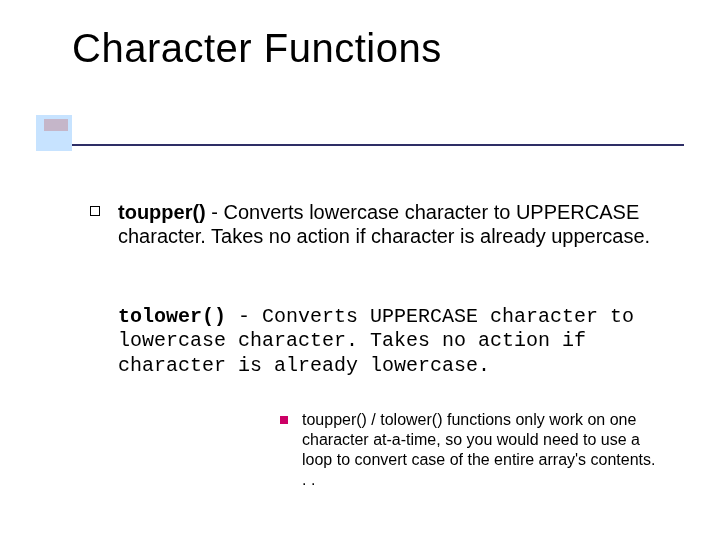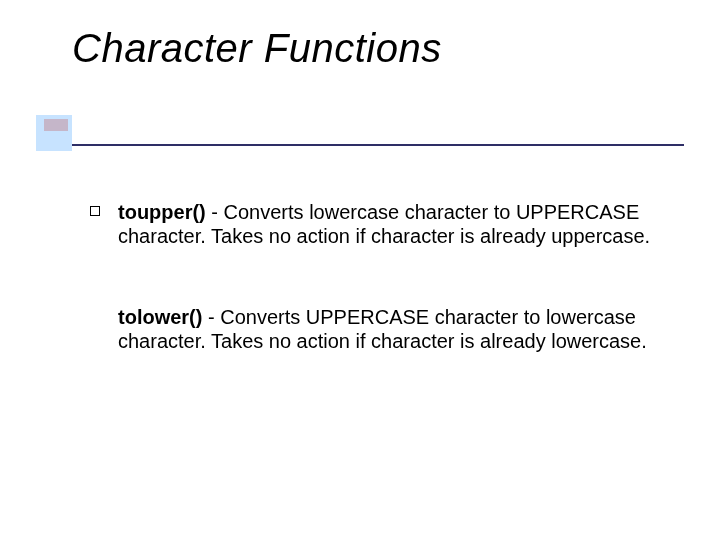--- a/index.html
+++ b/index.html
@@ -18,21 +18,20 @@
     height: 540px;
     box-sizing: border-box;
   }
   .title {
     position: absolute;
     left: 72px;
     top: 26px;
     font-size: 40px;
     font-weight: 400;
     letter-spacing: 0.5px;
-    font-style: italic;
   }
   .accent {
     position: absolute;
     left: 36px;
     top: 115px;
     width: 36px;
     height: 36px;
     background: #99ccff;
     opacity: 0.55;
   }
@@ -72,20 +71,21 @@
     top: 6px;
     width: 10px;
     height: 10px;
     border: 1px solid #000;
     box-sizing: border-box;
   }
   .item2 {
     position: relative;
     padding-left: 28px;
     margin-bottom: 32px;
+    font-family: Liberation Mono, monospace;
   }
   .nested {
     position: relative;
     margin-left: 190px;
     padding-left: 22px;
     font-family: Verdana, Geneva, sans-serif;
     font-size: 16px;
     line-height: 1.25;
     width: 360px;
   }
@@ -114,16 +114,20 @@
 
     <div class="item1">
       <span class="bullet1"></span>
       <b>toupper()</b><span> - </span><span>Converts lowercase character to UPPERCASE character. Takes no action if character is already uppercase.</span>
     </div>
 
     <div class="item2">
       <b>tolower()</b><span> - </span><span>Converts UPPERCASE character to lowercase character. Takes no action if character is already lowercase.</span>
     </div>
 
+    <div class="nested">
+      <span class="bullet2"></span>
+      <span>toupper() / tolower() functions only work on one character at-a-time, so you would need to use a loop to convert case of the entire array's contents. . .</span>
+    </div>
 
   </div>
 
 </div>
 
 </body></html>

